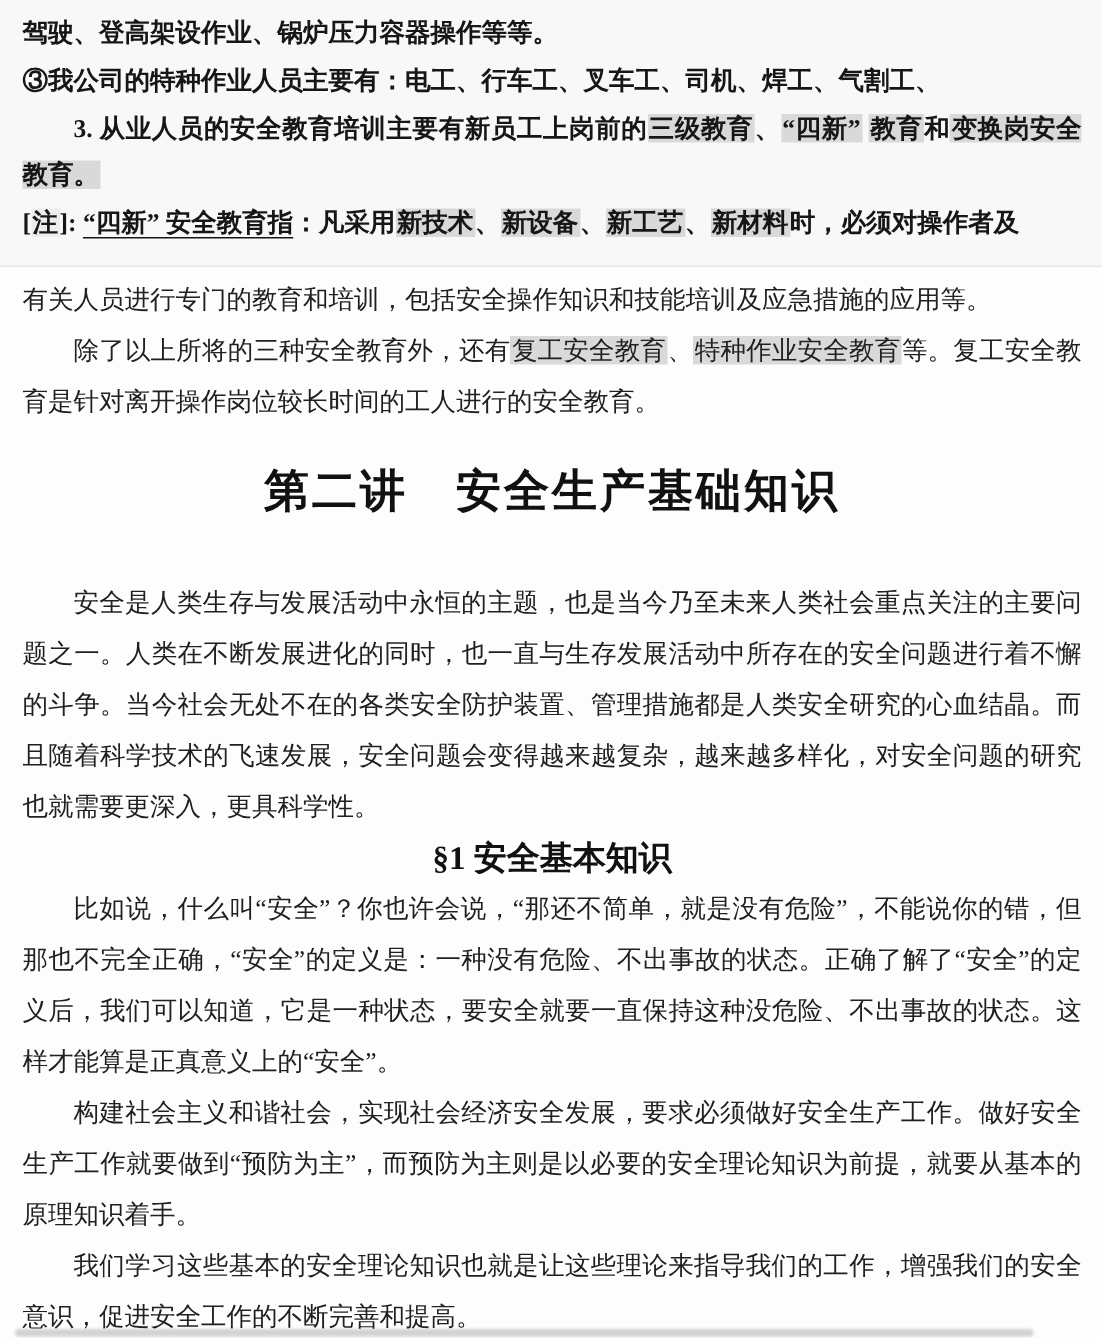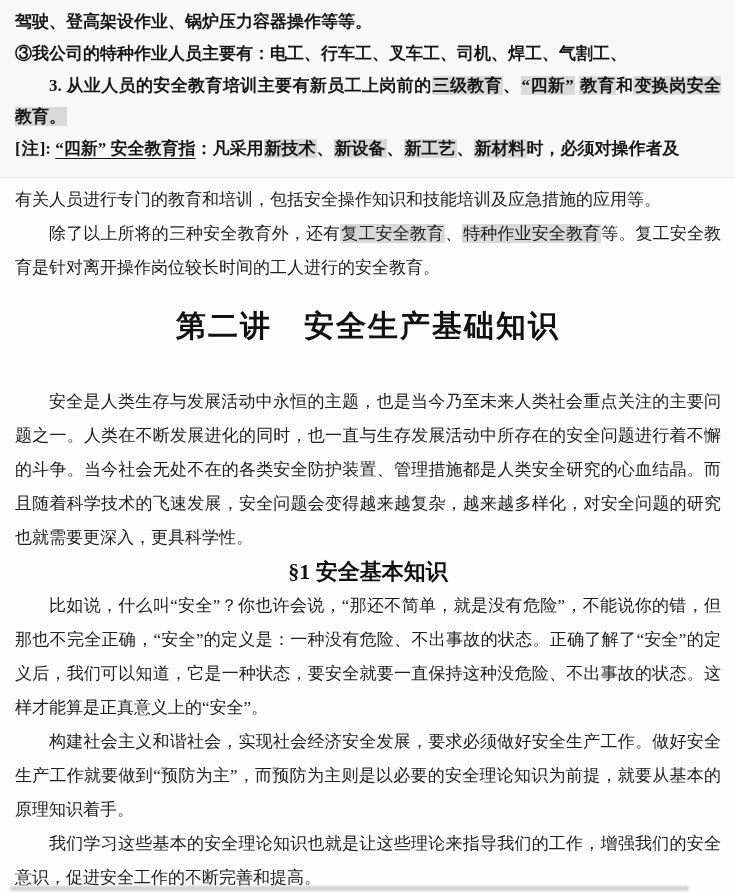--- a/index.html
+++ b/index.html
@@ -52,21 +52,20 @@
   }
   .chapter-title {
     text-align: center;
     text-indent: 0;
     font-size: 30px;
     font-weight: 700;
     letter-spacing: 2px;
     line-height: 42px;
     margin: 22px 0 36px 0;
     color: #111;
-    font-family: Liberation Mono, monospace;
   }
   .section-heading {
     text-align: center;
     text-indent: 0;
     font-size: 22px;
     font-weight: 700;
     line-height: 34px;
     color: #111;
   }
   

